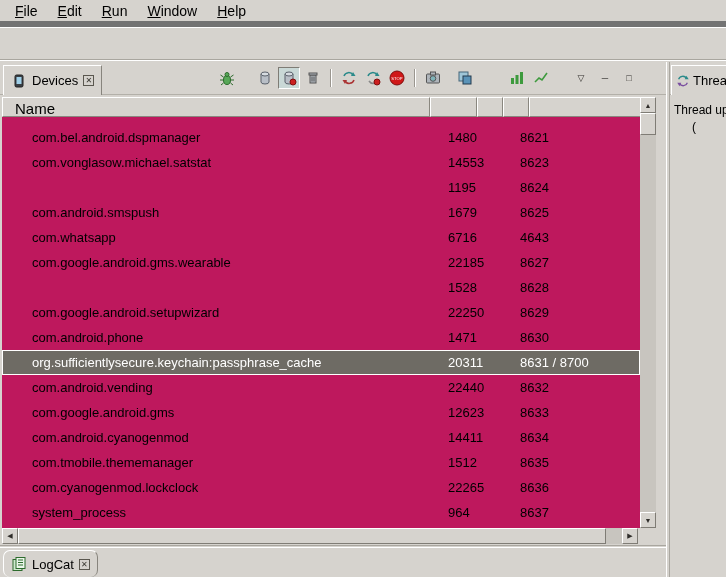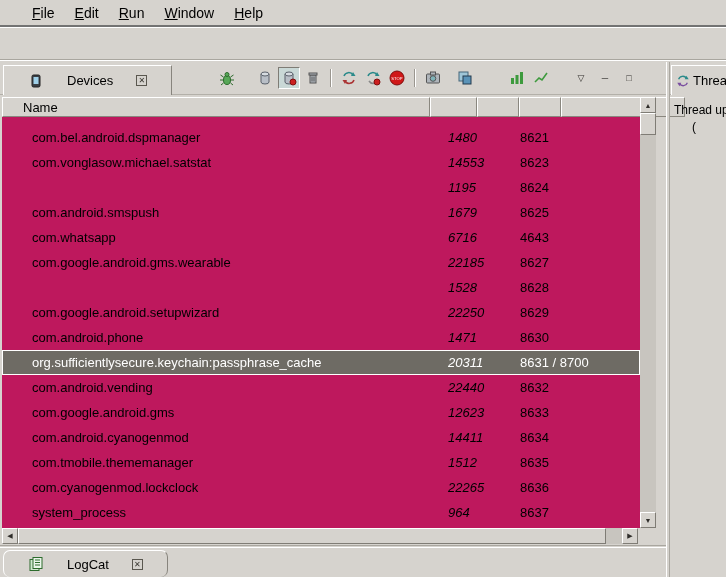--- a/index.html
+++ b/index.html
@@ -2,62 +2,62 @@
 <html><head>
 <meta charset="utf-8">
 <style>
   html,body{margin:0;padding:0;width:726px;height:577px;overflow:hidden;
     background:#d6d3ce;color:#000;
     font-family:"Liberation Sans","DejaVu Sans",sans-serif;font-size:13px;}
   *{box-sizing:border-box;}
 
   
   .menu-bar{position:absolute;left:0;top:0;width:726px;height:27px;
-    display:flex;align-items:center;padding-left:22px;
-    border-bottom:2px solid #737373;box-shadow:0 1px 0 #ffffff;}
+    display:flex;align-items:center;padding-left:5px;
+    border-bottom:6px solid #737373;box-shadow:0 1px 0 #ffffff;}
   .menu-item{display:inline-block;padding:3px 10px;font-size:14px;cursor:default;}
   .menu-item::first-letter{text-decoration:underline;}
 
   .top-groove{position:absolute;left:0;top:59px;width:726px;height:2px;
     border-top:1px solid #a9a69f;border-bottom:1px solid #ffffff;}
 
   
   .tab-bar{position:relative;height:33px;border-bottom:1px solid #b3b0a9;}
   .tab{position:absolute;left:3px;top:3px;height:30px;display:flex;align-items:center;
-    gap:23px;padding:0 24px;background:#d6d3ce;
+    gap:5px;padding:0 7px;background:#d6d3ce;
     border:1px solid #87847d;border-top-color:#ffffff;border-left-color:#ffffff;
     border-bottom:none;}
   .tab-label{white-space:nowrap;}
   .close-box{display:inline-block;width:11px;height:11px;border:1px solid #5a574f;
     font-size:8px;line-height:9px;text-align:center;color:#3a3832;}
 
   
   .devices-panel{position:absolute;left:0;top:62px;width:666px;height:486px;}
 
   .panel-toolbar{position:absolute;left:216px;top:5px;display:flex;align-items:center;gap:2px;}
   .tbtn{width:22px;height:22px;display:flex;align-items:center;justify-content:center;
     border:1px solid transparent;background:transparent;padding:0;}
   .tbtn.pressed{background:#c9d8d6;border-color:#7f7c75 #ffffff #ffffff #7f7c75;}
   .tsep{width:2px;height:18px;border-left:1px solid #9a968f;border-right:1px solid #ffffff;margin:0 4px;}
   .glyph-btn{font-size:9px;color:#2f2d2a;}
   .mr14{margin-right:14px;} .mr28{margin-right:28px;} .mr16{margin-right:16px;} .mr8{margin-right:8px;}
 
   
   .table-header{position:absolute;left:2px;top:35px;height:20px;display:flex;}
   .hcell{height:20px;background:#d6d3ce;border:1px solid;
-    border-color:#ffffff #8a877f #8a877f #ffffff;padding:2px 20px;font-size:13px;
+    border-color:#ffffff #8a877f #8a877f #ffffff;padding:2px 12px;font-size:15px;
     overflow:hidden;white-space:nowrap;}
   .hc-name{width:428px;} .hc-pid{width:47px;} .hc-s1{width:20px;} .hc-s2{width:19px;} .hc-port{width:124px;}
 
   
   .tbody{position:absolute;left:2px;top:55px;width:638px;height:411px;
     background:#be185d;padding-top:8px;overflow:hidden;}
   .trow{position:relative;height:25px;line-height:25px;}
   .trow .name{display:block;padding-left:30px;width:420px;white-space:nowrap;overflow:hidden;}
-  .trow .pid{position:absolute;left:446px;top:0;font-style:italic;}
+  .trow .pid{position:absolute;left:446px;top:0;}
   .trow .port{position:absolute;left:518px;top:0;white-space:nowrap;}
   .trow.selected{background:#6e6b64;color:#ffffff;box-shadow:inset 0 0 0 1px #ffffff;}
 
   
   .vscroll{position:absolute;left:640px;top:35px;width:16px;height:431px;background:#c8c5bf;}
   .hscroll{position:absolute;left:2px;top:466px;width:636px;height:16px;background:#c8c5bf;}
   .sbtn{position:absolute;width:16px;height:16px;background:#d6d3ce;
     border:1px solid;border-color:#ffffff #7f7c75 #7f7c75 #ffffff;
     display:flex;align-items:center;justify-content:center;font-size:7px;color:#2f2d2a;}
   .vscroll .up{left:0;top:0;} .vscroll .down{left:0;bottom:0;}

